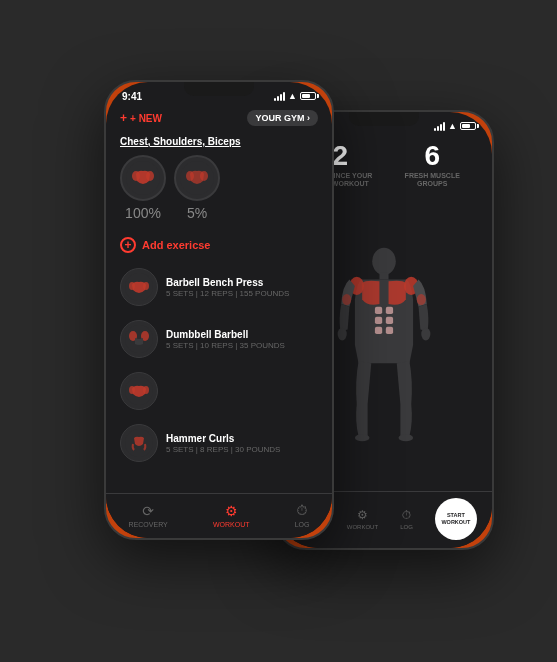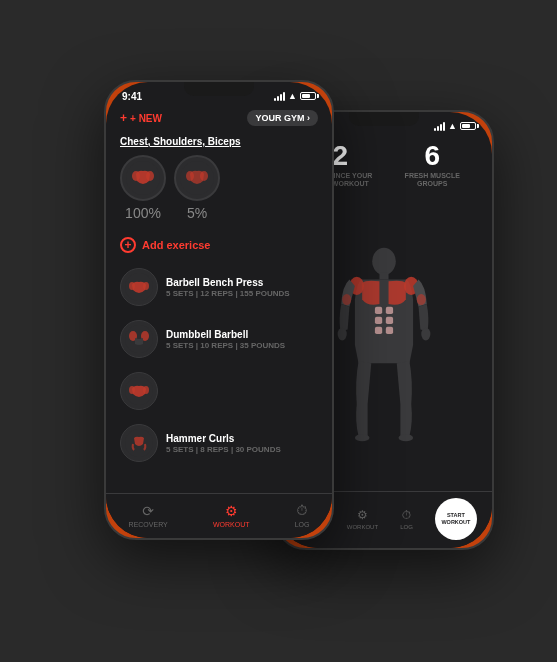--- a/index.html
+++ b/index.html
@@ -234,21 +234,20 @@
       white-space: nowrap;
       overflow: hidden;
       text-overflow: ellipsis;
     }
     .exercise-meta {
       color: #666;
       font-size: 8px;
       margin-top: 1px;
       white-space: nowrap;
       overflow: hidden;
-      font-weight: bold;
     }
 
     
     .tab-bar {
       display: flex;
       justify-content: space-around;
       align-items: center;
       padding: 8px 0 10px;
       border-top: 0.5px solid #3a3a3c;
       background: #1c1c1e;

